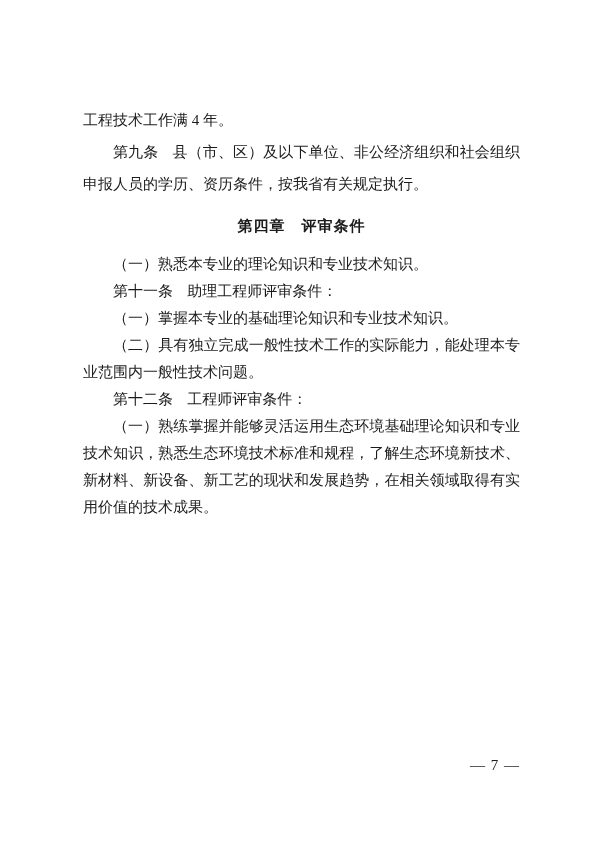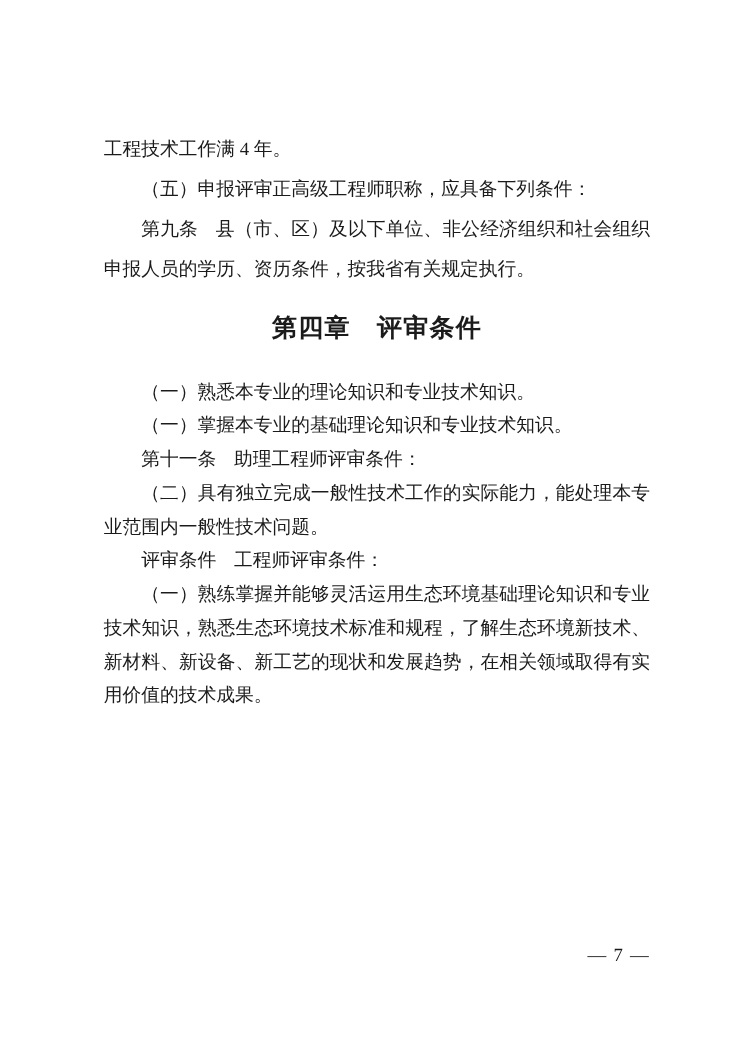--- a/index.html
+++ b/index.html
@@ -30,52 +30,51 @@
     word-break: break-all;
   }
   .sec-top .para { line-height: 32px; }
   .sec-main .para { line-height: 27px; }
   .para.flush { text-indent: 0; }
   .term {
     font-weight: 400;
     margin-right: 0.95em;
   }
   .chapter {
-    font-size: 20px;
+    font-size: 15px;
     font-weight: 700;
     text-align: center;
-    margin: 17px 0 25px 0;
+    margin: 17px 0 15px 0;
     letter-spacing: 1px;
   }
   .page-number {
     position: absolute;
     right: 80px;
     bottom: 74px;
     font-size: 15px;
     letter-spacing: 1px;
     color: #1b1b1b;
   }
 </style>
 </head>
 <body>
 
 <div class="page">
 
   <div class="section sec-top">
     <p class="para flush">工程技术工作满 4 年。</p>
-    <p class="para">（五）申报评审正高级工程师职称，应具备下列条件：</p>
     <p class="para"><span class="term">第九条</span><span>县（市、区）及以下单位、非公经济组织和社会组织申报人员的学历、资历条件，按我省有关规定执行。</span></p>
   </div>
 
   <h2 class="chapter">第四章　评审条件</h2>
 
   <div class="section sec-main">
     <p class="para">（一）熟悉本专业的理论知识和专业技术知识。</p>
+    <p class="para"><span class="term">第十一条</span><span>助理工程师评审条件：</span></p>
     <p class="para">（一）掌握本专业的基础理论知识和专业技术知识。</p>
-    <p class="para"><span class="term">第十一条</span><span>助理工程师评审条件：</span></p>
     <p class="para">（二）具有独立完成一般性技术工作的实际能力，能处理本专业范围内一般性技术问题。</p>
-    <p class="para"><span class="term">评审条件</span><span>工程师评审条件：</span></p>
+    <p class="para"><span class="term">第十二条</span><span>工程师评审条件：</span></p>
     <p class="para">（一）熟练掌握并能够灵活运用生态环境基础理论知识和专业技术知识，熟悉生态环境技术标准和规程，了解生态环境新技术、新材料、新设备、新工艺的现状和发展趋势，在相关领域取得有实用价值的技术成果。</p>
   </div>
 
   <div class="page-number">— 7 —</div>
 
 </div>
 
 </body></html>

